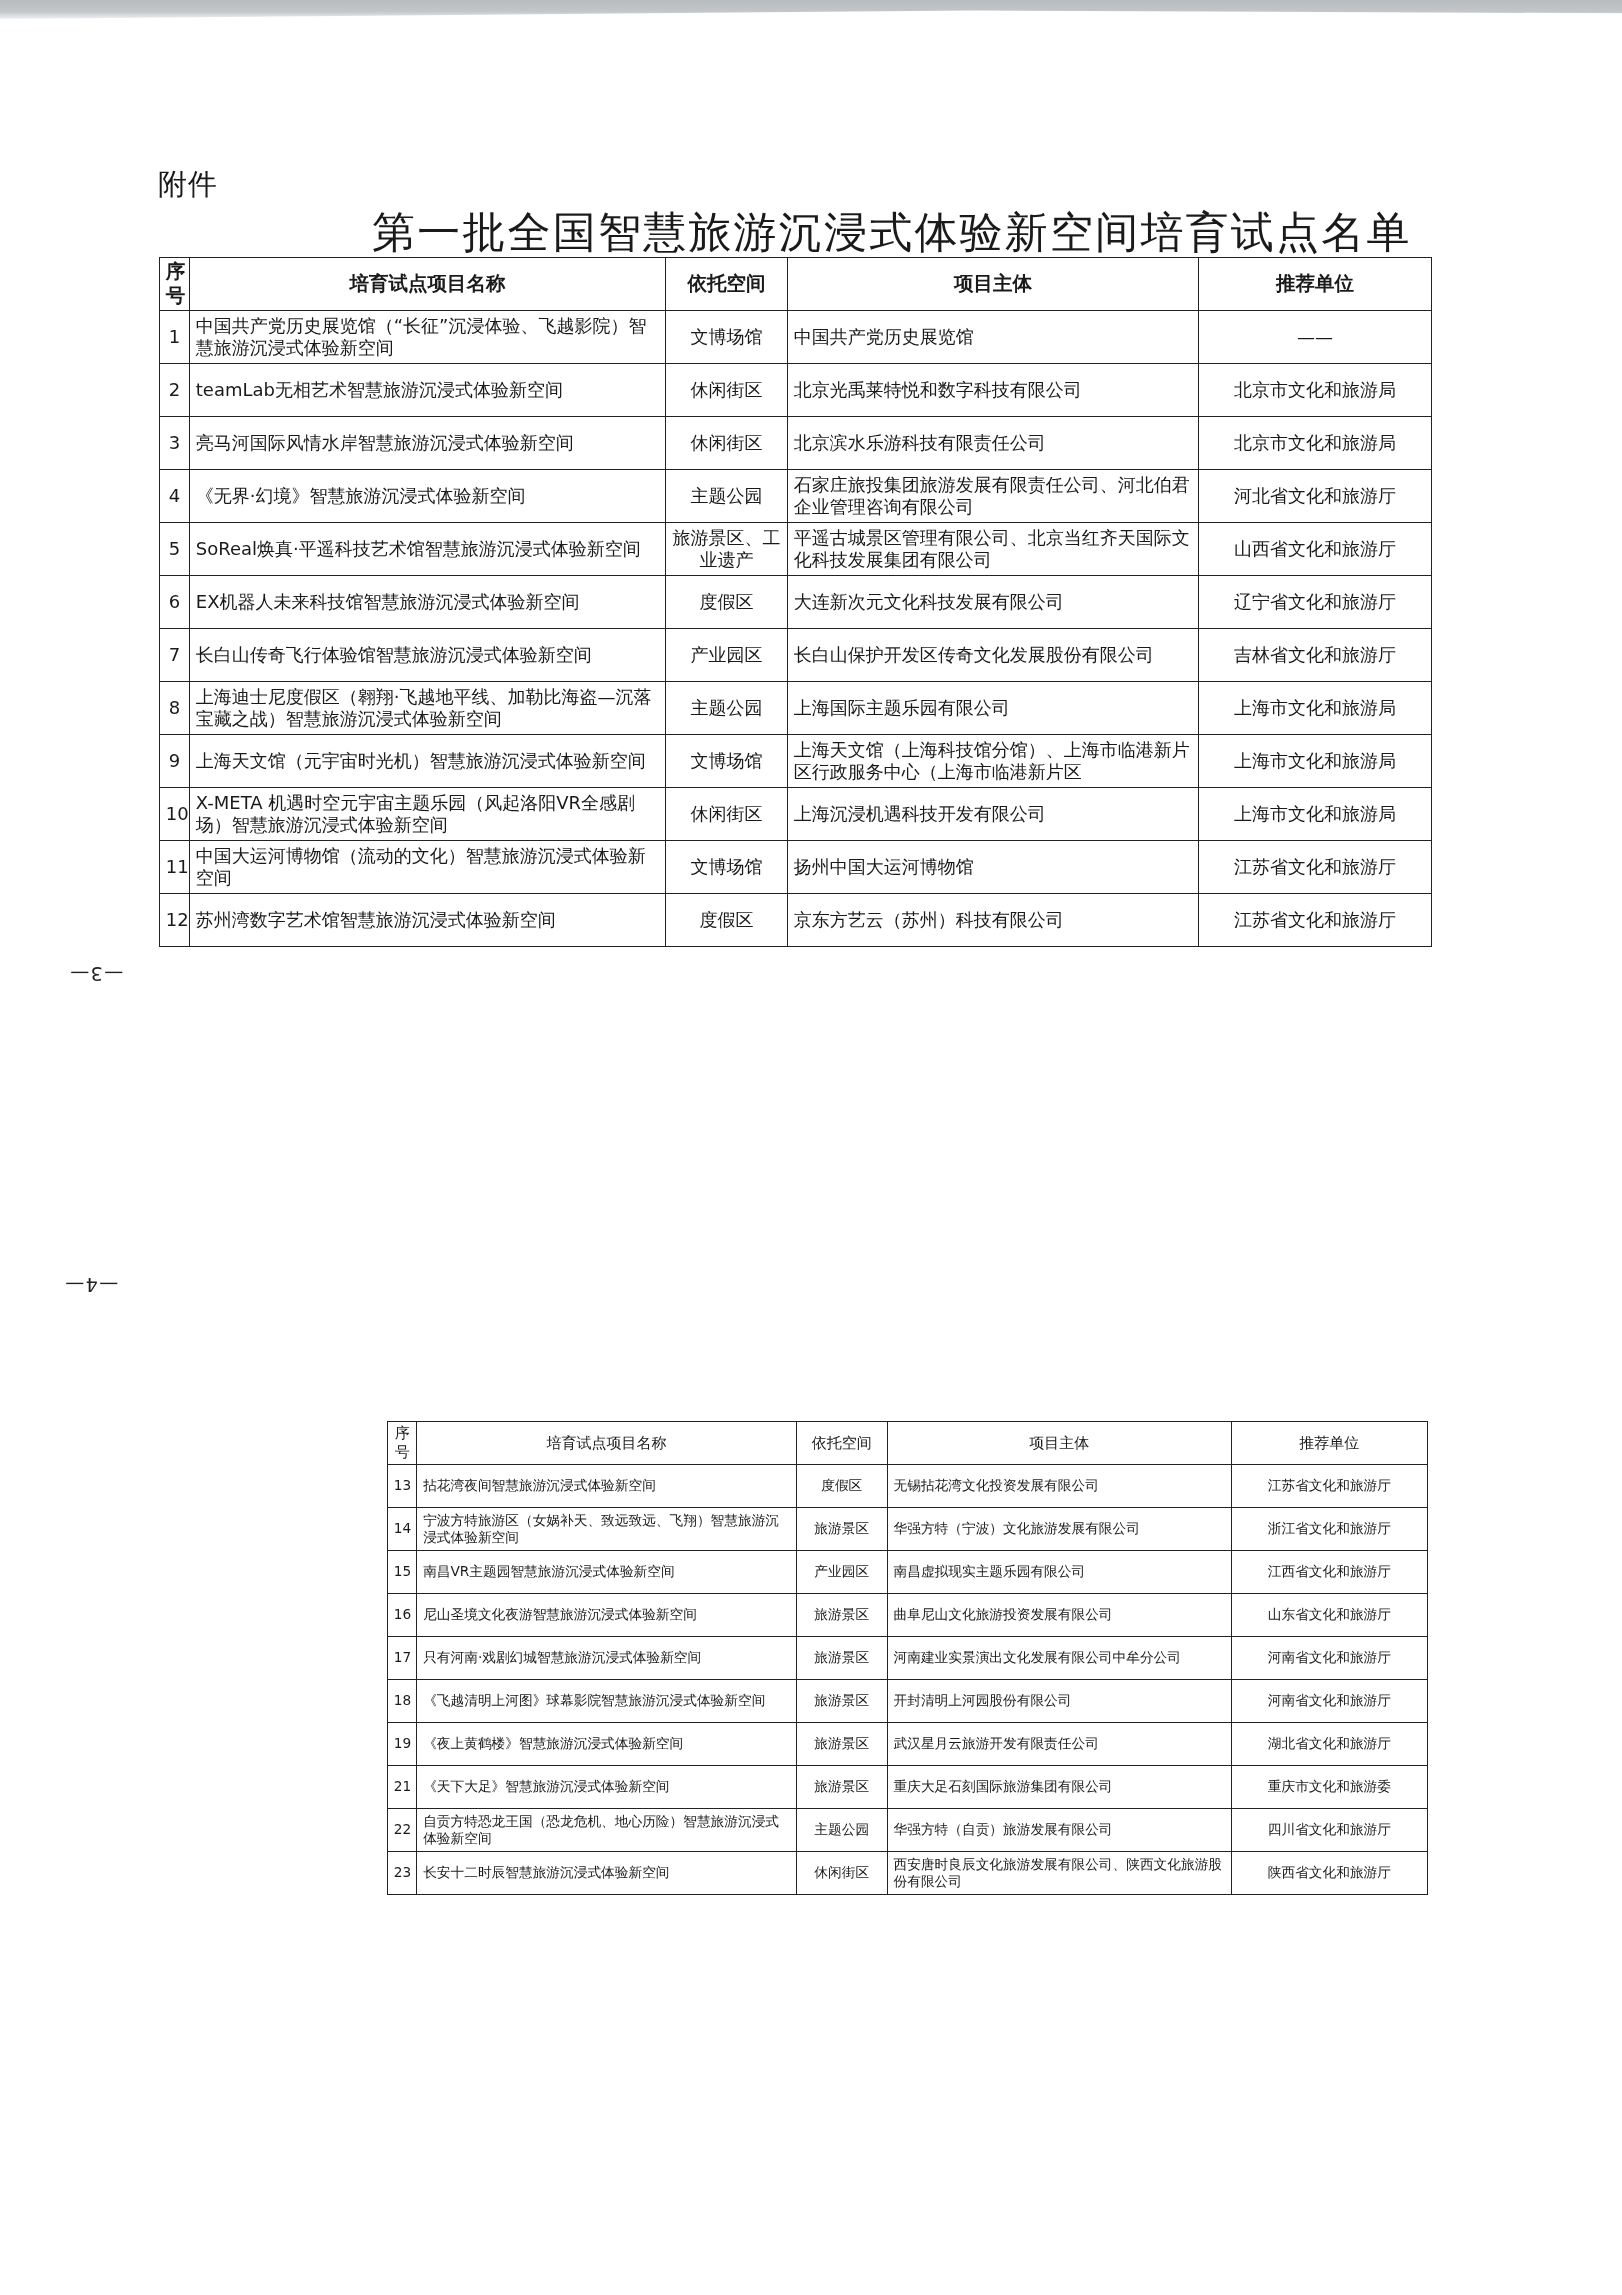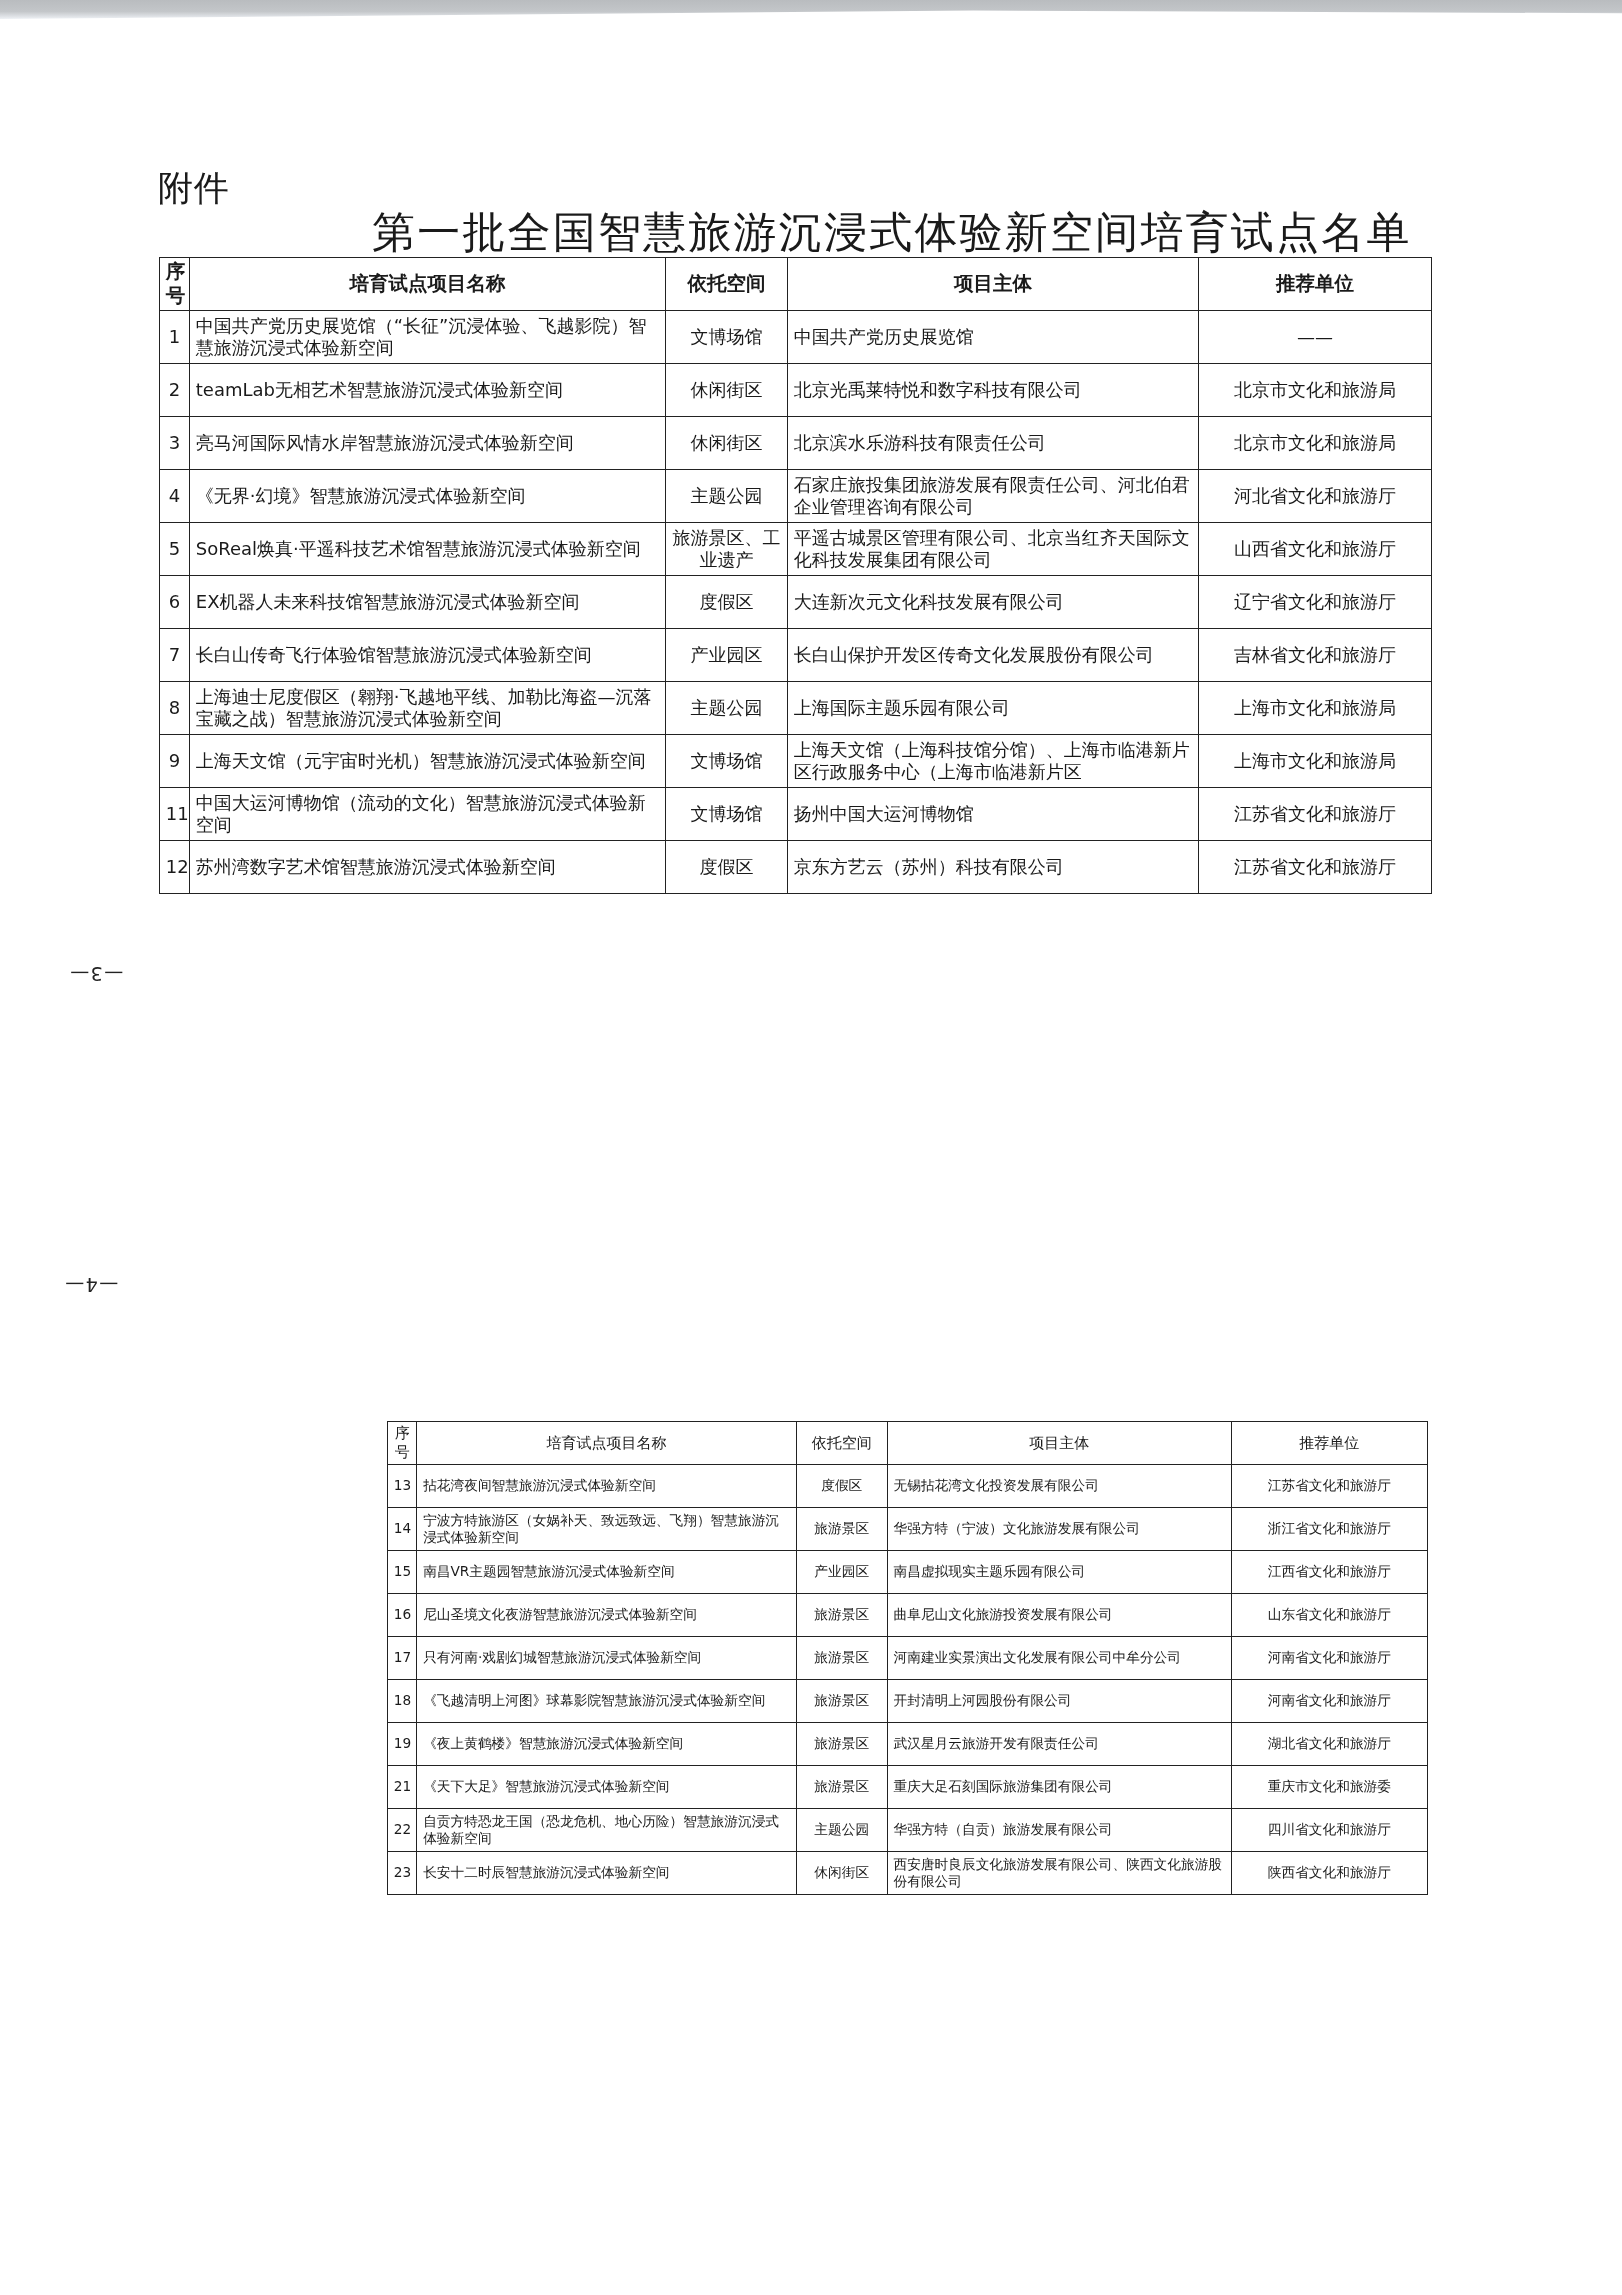--- a/index.html
+++ b/index.html
@@ -8,21 +8,21 @@
     background: #ffffff; color: #1a1a1a;
     font-family: "DejaVu Sans", "Liberation Sans", sans-serif;
   }
   .scan-top {
     position: absolute; left: 0; top: 0; width: 1622px; height: 19px;
     background: linear-gradient(to bottom, #b9bcbf 0%, #c3c6c9 60%, #eef1f5 100%);
     clip-path: polygon(0 0, 100% 0, 100% 70%, 60% 55%, 0 100%);
   }
   .attach-label {
     position: absolute; left: 158px; top: 165px;
-    font-size: 35px; letter-spacing: 0.7px;
+    font-size: 29px; letter-spacing: 0.7px;
   }
   .doc-title {
     position: absolute; left: 372px; top: 204px;
     font-size: 43px; letter-spacing: 2.2px; white-space: nowrap;
   }
   table.list {
     position: absolute; border-collapse: collapse; table-layout: fixed; padding-left: 39px;
   }
   table.list td, table.list th {
     border: 1.4px solid #222; padding: 0 5.8px; vertical-align: middle;
@@ -138,20 +138,27 @@
         <td class="rec">上海市文化和旅游局</td>
       </tr>
       <tr>
         <td class="no">9</td>
         <td class="name">上海天文馆（元宇宙时光机）智慧旅游沉浸式体验新空间</td>
         <td class="space">文博场馆</td>
         <td class="subject">上海天文馆（上海科技馆分馆）、上海市临港新片区行政服务中心（上海市临港新片区</td>
         <td class="rec">上海市文化和旅游局</td>
       </tr>
       <tr>
+        <td class="no">10</td>
+        <td class="name">X-META 机遇时空元宇宙主题乐园（风起洛阳VR全感剧场）智慧旅游沉浸式体验新空间</td>
+        <td class="space">休闲街区</td>
+        <td class="subject">上海沉浸机遇科技开发有限公司</td>
+        <td class="rec">上海市文化和旅游局</td>
+      </tr>
+      <tr>
         <td class="no">11</td>
         <td class="name">中国大运河博物馆（流动的文化）智慧旅游沉浸式体验新空间</td>
         <td class="space">文博场馆</td>
         <td class="subject">扬州中国大运河博物馆</td>
         <td class="rec">江苏省文化和旅游厅</td>
       </tr>
       <tr>
         <td class="no">12</td>
         <td class="name">苏州湾数字艺术馆智慧旅游沉浸式体验新空间</td>
         <td class="space">度假区</td>

